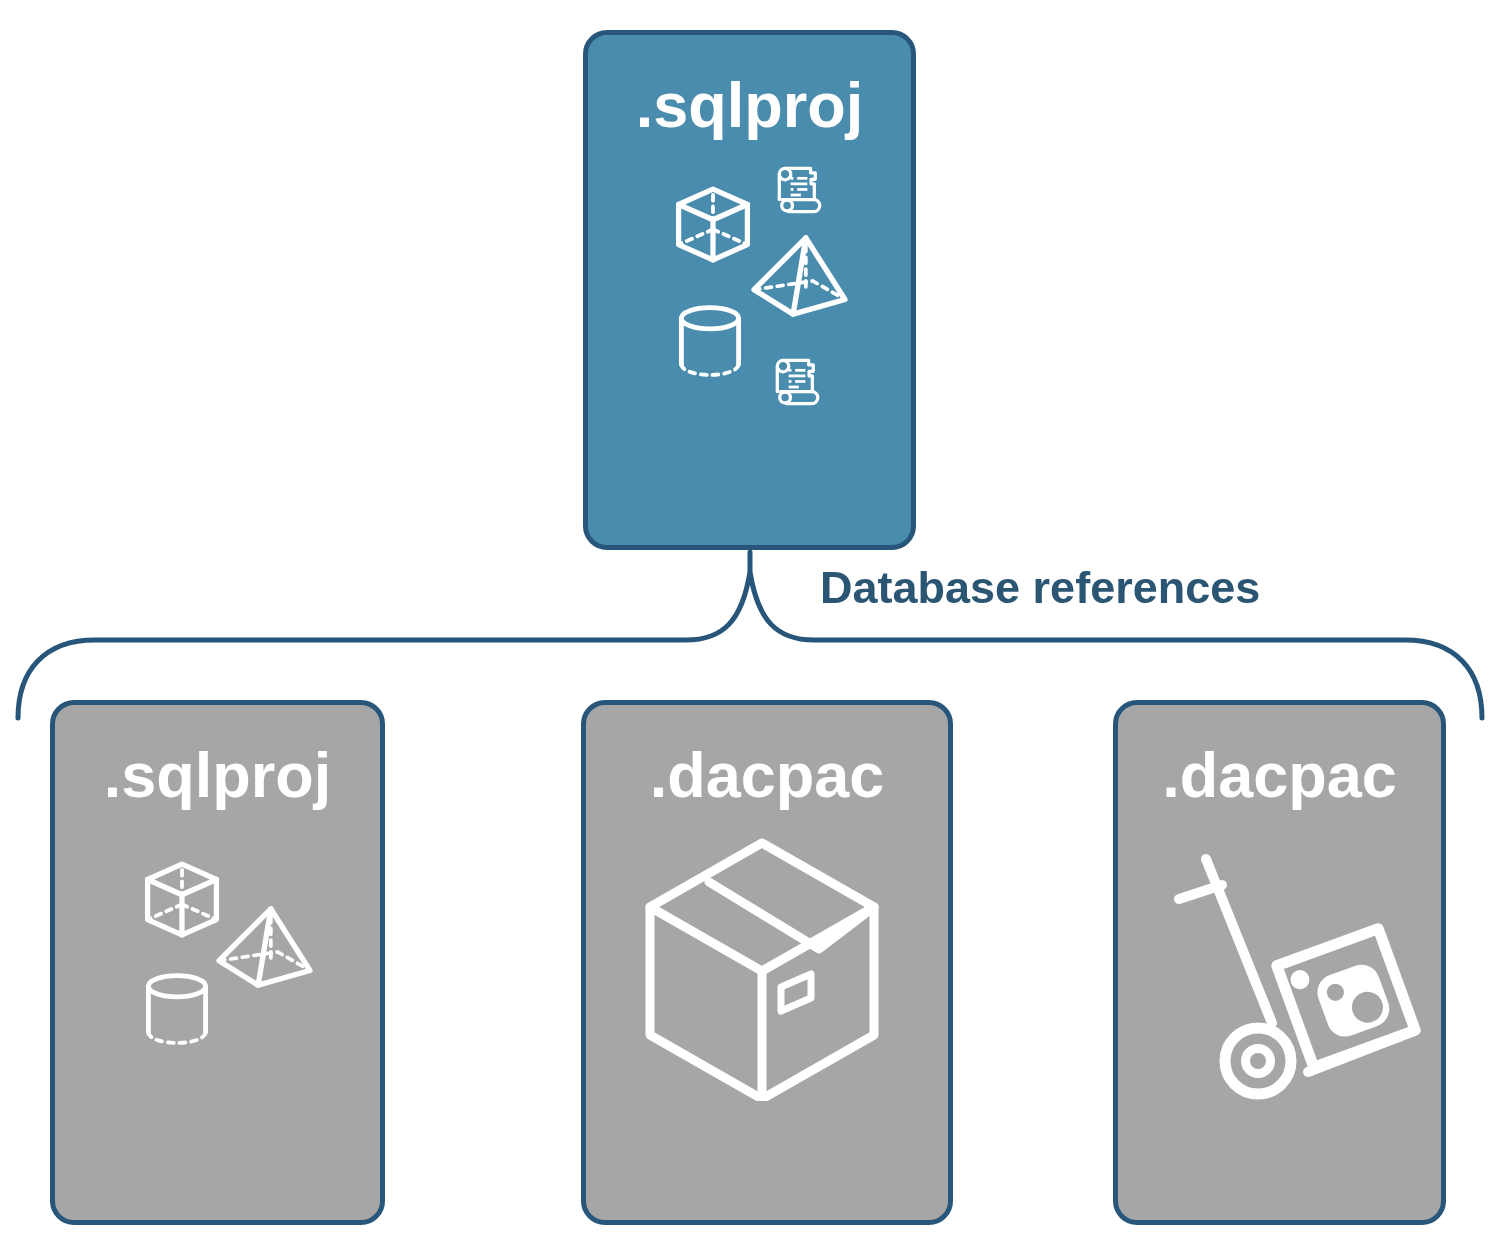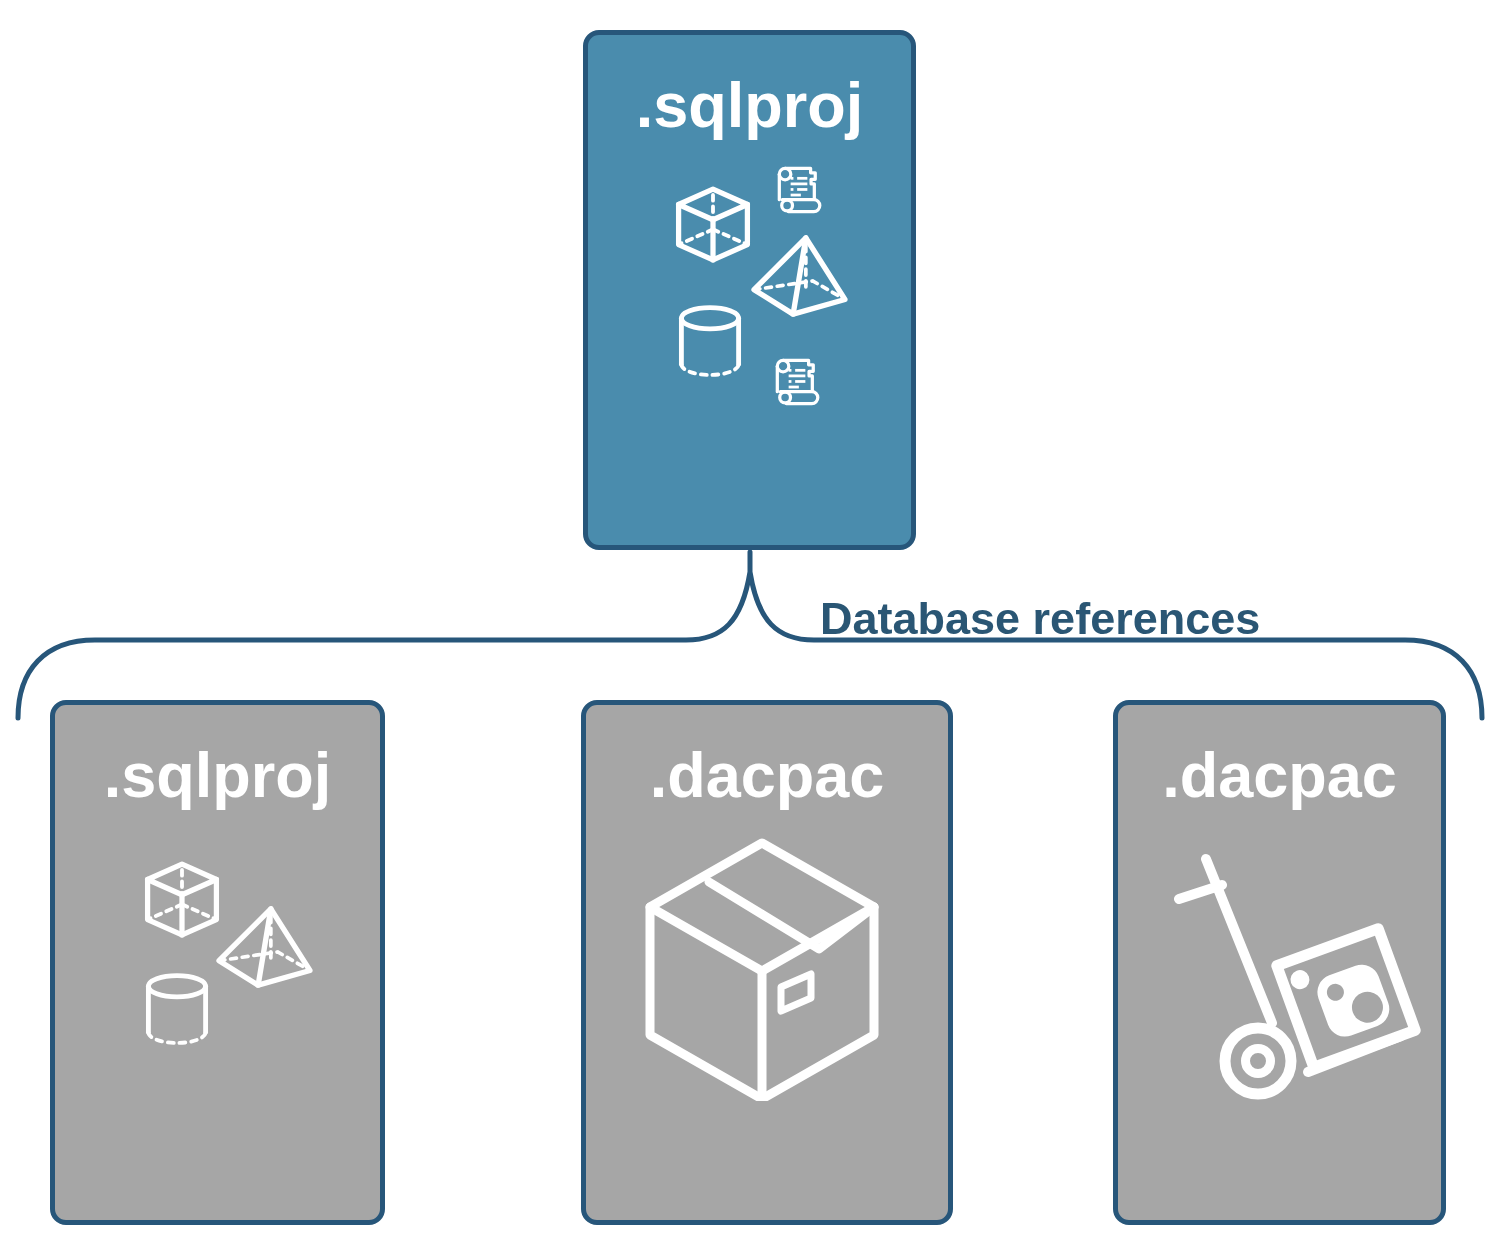--- a/index.html
+++ b/index.html
@@ -2,35 +2,35 @@
 <html><head>
 <meta charset="utf-8">
 <style>
   html,body { margin:0; padding:0; background:#ffffff; }
   .canvas {
     position:relative; width:1500px; height:1250px; background:#ffffff;
     font-family:"Liberation Sans", sans-serif; overflow:hidden;
   }
   .card {
     position:absolute; box-sizing:border-box;
-    border:5px solid #27567a; border-radius:16px;
+    border:5px solid #27567a; border-radius:24px;
   }
   .root-card { left:583px; top:30px; width:333px; height:520px; background:#4a8cad; }
   .child-card { top:700px; height:525px; background:#a6a6a6; }
   .child-sqlproj { left:50px;  width:335px; }
   .child-dacpac  { left:581px; width:372px; }
   .child-nupkg   { left:1113px; width:333px; }
   .card-title {
     margin-top:34px; text-align:center;
     font-size:63px; font-weight:bold; color:#ffffff; letter-spacing:0px;
   }
   .ic { position:absolute; display:block; }
   .brace { position:absolute; left:0; top:0; pointer-events:none; }
   .connector-label {
-    position:absolute; left:820px; top:596px; line-height:1;
+    position:absolute; left:820px; top:565px; line-height:1;
     font-size:45px; font-weight:bold; color:#2a5674; white-space:nowrap;
   }
 </style>
 </head>
 <body>
 
 <div class="canvas">
 
   <div class="card root-card">
     <div class="card-title">.sqlproj</div>

